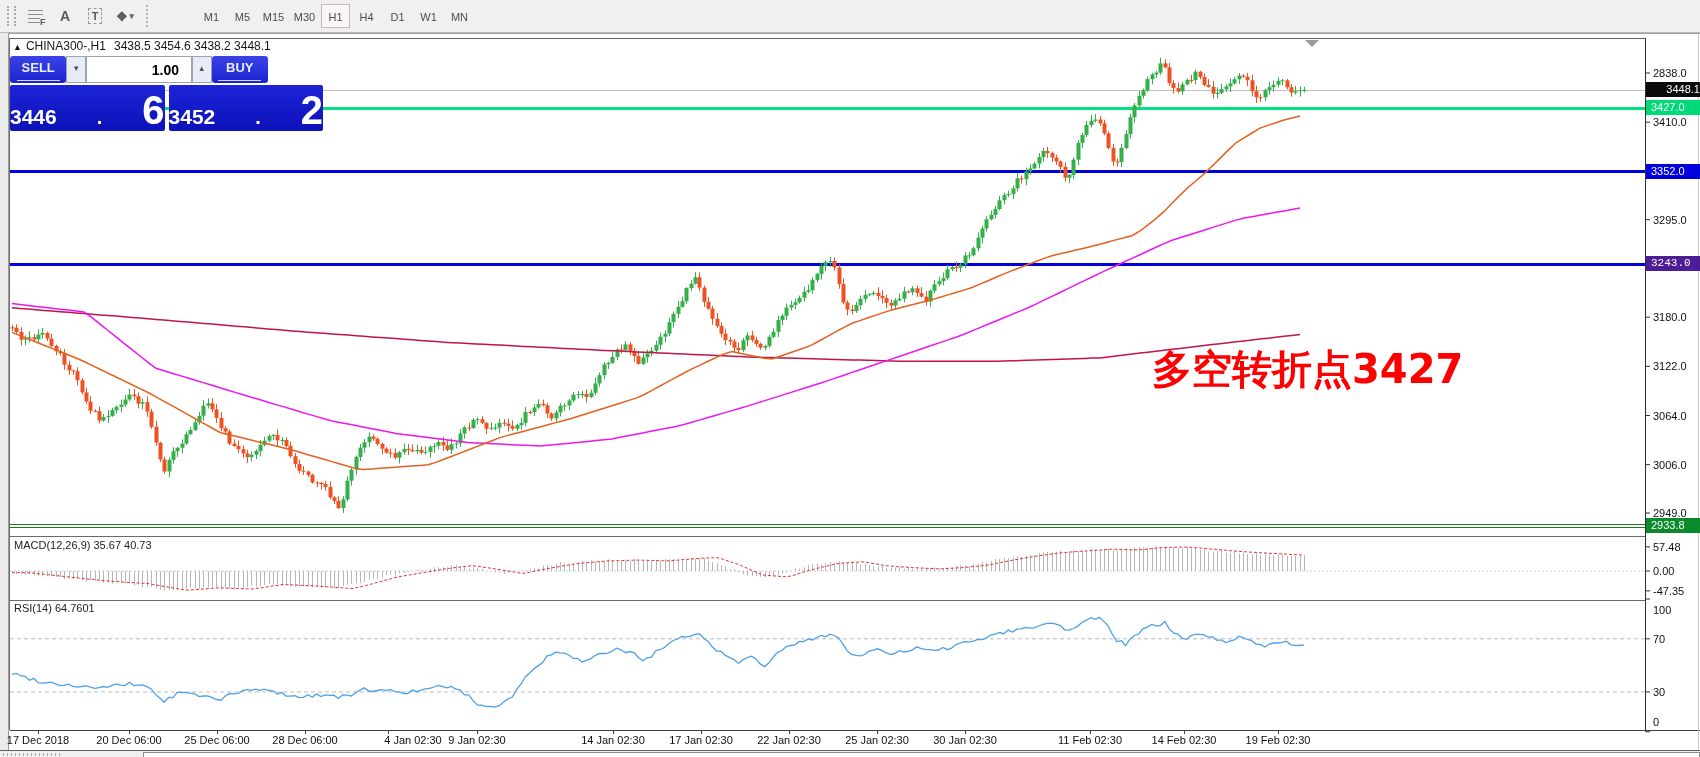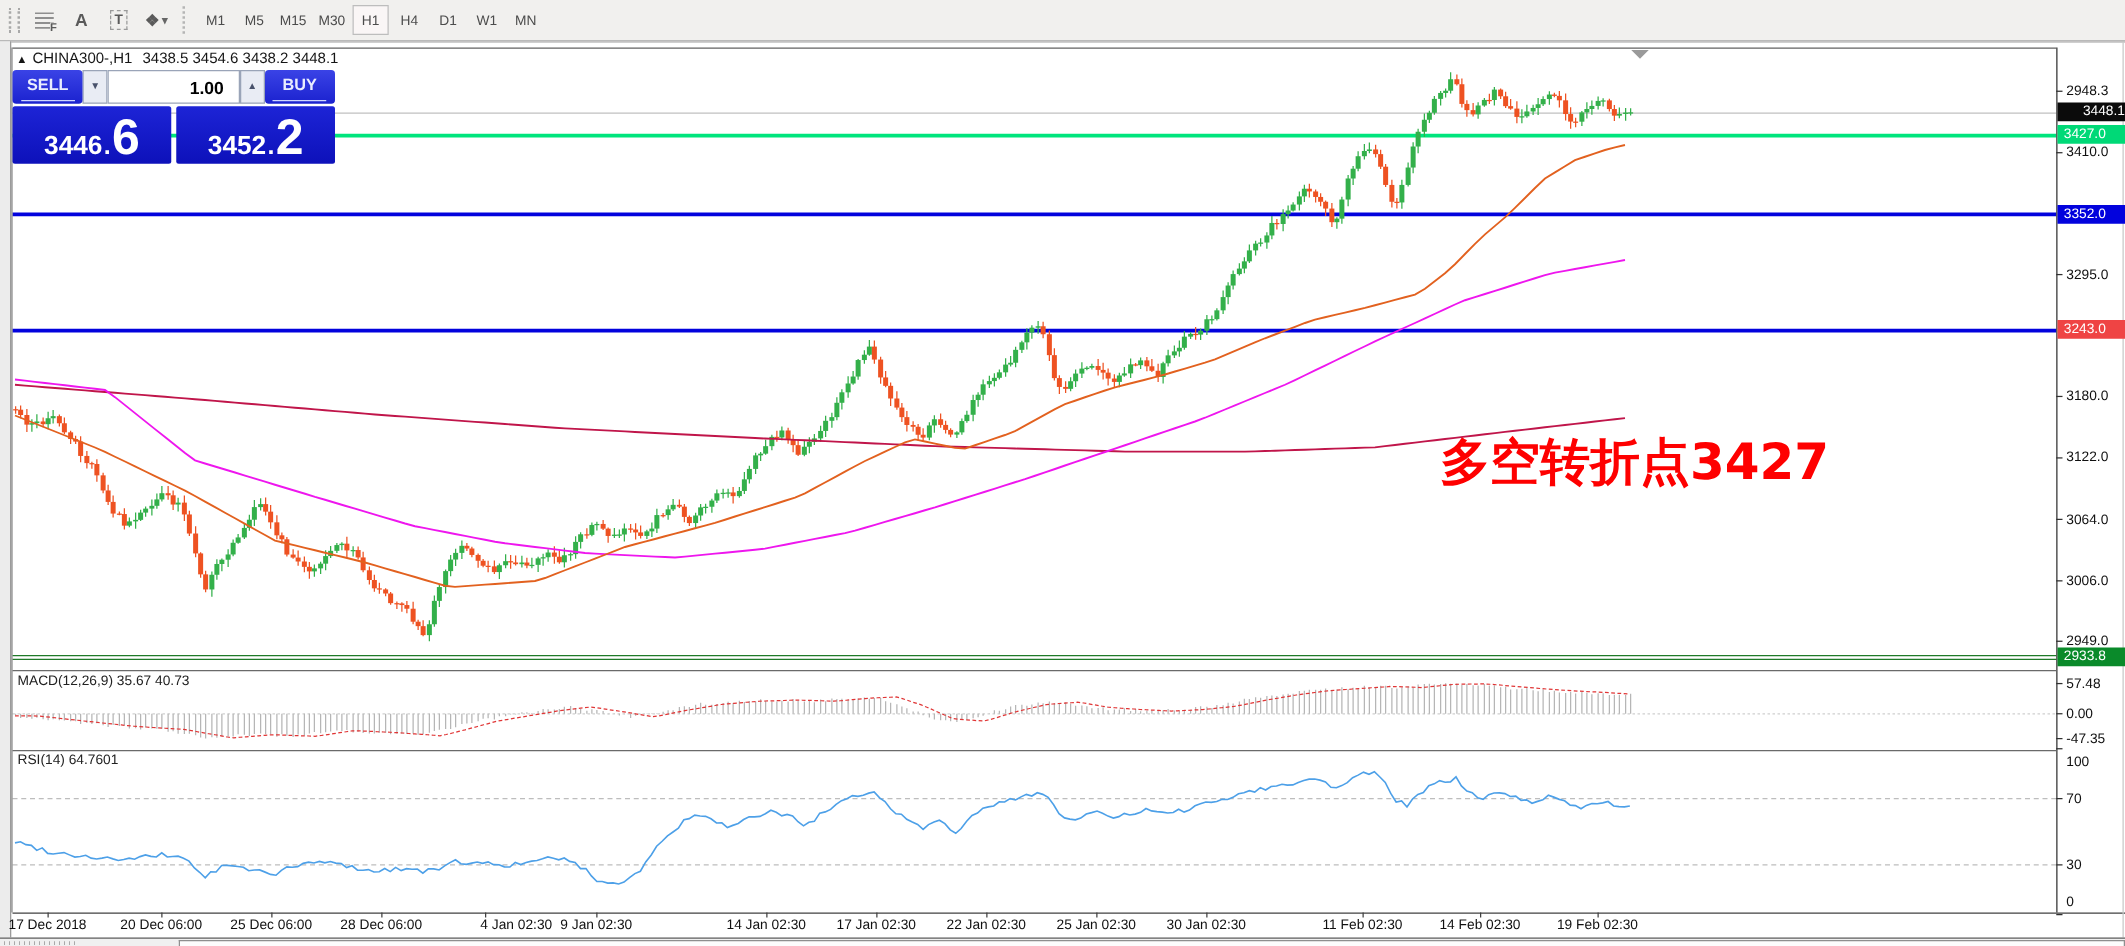--- a/index.html
+++ b/index.html
@@ -35,21 +35,21 @@
   .trow{display:flex;height:27px;}
   .tbtn{width:64px;background:linear-gradient(#3a43e6,#1b22cf);color:#e9edff;font-weight:bold;
     font-size:13px;text-align:center;line-height:24px;border-radius:3px;cursor:pointer;position:relative;}
   .tbtn:after{content:"";position:absolute;left:12%;right:12%;bottom:2px;height:1px;background:#cfd6ff;}
   .spin{width:22px;background:#e9ecf4;border:1px solid #9aa4b8;color:#49526b;font-size:8px;
     text-align:center;line-height:24px;box-sizing:border-box;cursor:pointer;}
   .vol{width:106px;border:1px solid #9aa4b8;font-size:14px;font-weight:bold;text-align:right;
     padding:0 12px;box-sizing:border-box;font-family:"Liberation Sans",sans-serif;}
   .prow{display:flex;gap:4px;margin-top:2px;height:46px;}
   .pbox{flex:1;background:linear-gradient(#1d24d6,#0d11ba);color:#fff;display:flex;align-items:flex-end;
-    justify-content:center;padding-bottom:4px;border-radius:2px;cursor:pointer;}
+    padding-bottom:4px;border-radius:2px;cursor:pointer;gap:39px;}
   .p-main{font-size:21px;font-weight:bold;line-height:1;}
   .p-dot{font-size:20px;font-weight:bold;line-height:1;margin:0 1px;}
   .p-big{font-size:40px;font-weight:bold;line-height:.82;}
   
   #annotation{position:absolute;left:1152px;top:342px;font-size:40px;font-weight:bold;white-space:nowrap;
     font-family:"DejaVu Sans",sans-serif;text-align:center;}
   
   .bstrip{position:absolute;left:0;top:750px;width:1700px;height:7px;background:#f0f0f0;border-top:1px solid #5f5f5f;box-sizing:border-box;}
   .bstrip .bbox{position:absolute;left:143px;top:1px;right:0;height:6px;background:#fdfdfd;border:1px solid #8f8f8f;border-bottom:none;box-sizing:border-box;}
   .bstrip .bdots{position:absolute;left:3px;top:2px;width:60px;height:3px;background:repeating-linear-gradient(to right,#aaa 0 1px,transparent 1px 4px);}
@@ -1017,21 +1017,21 @@
       <div class="tb-icon">A</div>
       <div class="tb-icon">
         <span class="ic-dashed">T</span>
       </div>
       <div class="tb-icon">
         <span style="font-size: 13px;">❖</span>
         <span class="ic-caret">▾</span>
       </div>
     </div>
   <div class="tb-sep"></div>
-  <div id="tb-tfs" style="display:flex;align-items:center;">
+  <div id="tb-tfs" style="display:flex;align-items:center;margin-left:39px;">
       <div class="tf-btn">M1</div>
       <div class="tf-btn">M5</div>
       <div class="tf-btn">M15</div>
       <div class="tf-btn">M30</div>
       <div class="tf-btn active">H1</div>
       <div class="tf-btn">H4</div>
       <div class="tf-btn">D1</div>
       <div class="tf-btn">W1</div>
       <div class="tf-btn">MN</div>
     </div>
@@ -1063,39 +1063,39 @@
     </div>
   </div>
 </div>
 
 <div class="indlabel" style="top:539px;">MACD(12,26,9) 35.67 40.73</div>
 <div class="indlabel" style="top:602px;">RSI(14) 64.7601</div>
 
 <div id="annotation" style="color: rgb(254, 0, 0);">多空转折点3427</div>
 
 <div id="labels">
-    <div class="ptick" style="top: 67px;">2948.3</div>
+    <div class="ptick" style="top: 67px;">2838.0</div>
     <div class="ptick" style="top: 116.172px;">3410.0</div>
     <div class="ptick" style="top: 213.669px;">3295.0</div>
     <div class="ptick" style="top: 311.166px;">3180.0</div>
     <div class="ptick" style="top: 360.339px;">3122.0</div>
     <div class="ptick" style="top: 409.511px;">3064.0</div>
     <div class="ptick" style="top: 458.684px;">3006.0</div>
     <div class="ptick" style="top: 507.008px;">2949.0</div>
     <div class="ptick" style="top: 540.858px;">57.48</div>
     <div class="ptick" style="top: 565px;">0.00</div>
     <div class="ptick" style="top: 584.887px;">-47.35</div>
     <div class="ptick" style="top: 604px;">100</div>
     <div class="ptick" style="top: 632.825px;">70</div>
     <div class="ptick" style="top: 685.925px;">30</div>
     <div class="ptick" style="top: 716px;">0</div>
     <div class="badge" style="top: 82.3712px; background: rgb(11, 11, 11); text-align: right;">3448.1</div>
     <div class="badge" style="top: 100.26px; background: rgb(0, 217, 119);">3427.0</div>
     <div class="badge" style="top: 163.845px; background: rgb(2, 2, 221);">3352.0</div>
-    <div class="badge" style="top: 256.255px; background: #ef4444;">3243.0</div>
+    <div class="badge" style="top: 256.255px; background: #4c1d95; font-family: Liberation Mono, monospace;">3243.0</div>
     <div class="badge" style="top: 518.395px; background: rgb(10, 138, 42);">2933.8</div>
     <div class="xtick" style="left: 38px;">17 Dec 2018</div>
     <div class="xtick" style="left: 129px;">20 Dec 06:00</div>
     <div class="xtick" style="left: 217px;">25 Dec 06:00</div>
     <div class="xtick" style="left: 305px;">28 Dec 06:00</div>
     <div class="xtick" style="left: 388px; margin-left: 25px;">4 Jan 02:30</div>
     <div class="xtick" style="left: 477px;">9 Jan 02:30</div>
     <div class="xtick" style="left: 613px;">14 Jan 02:30</div>
     <div class="xtick" style="left: 701px;">17 Jan 02:30</div>
     <div class="xtick" style="left: 789px;">22 Jan 02:30</div>

